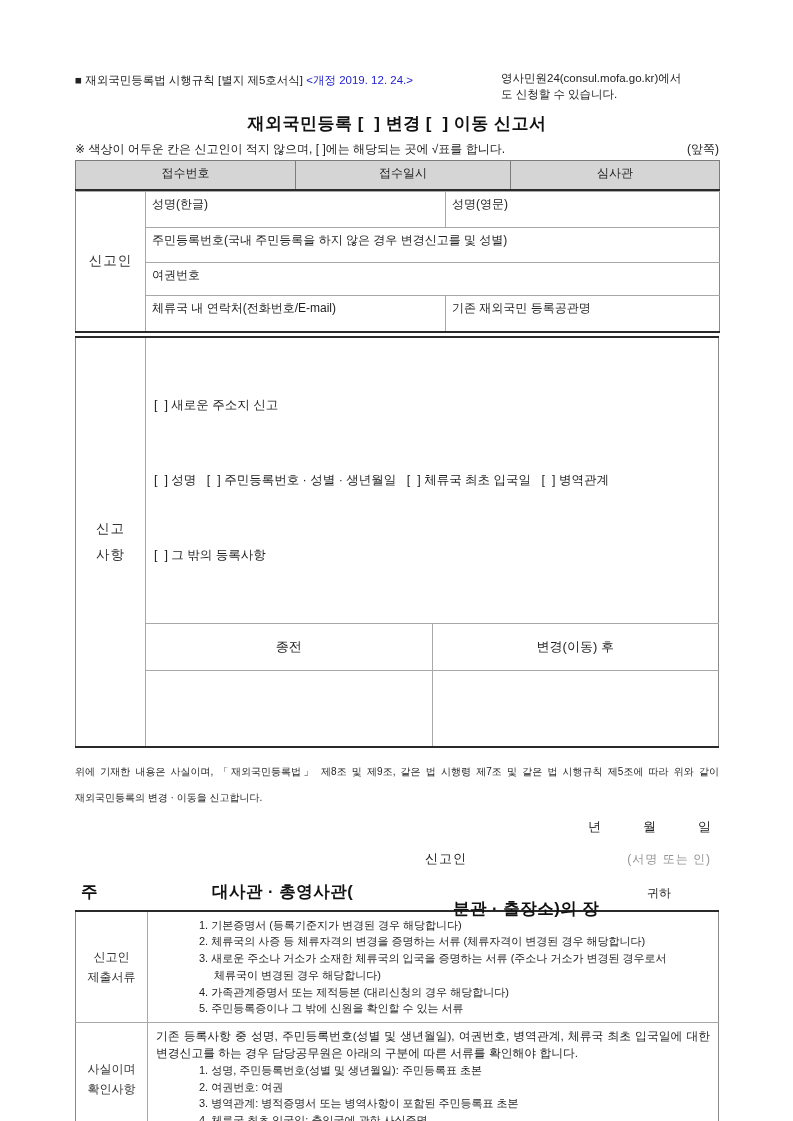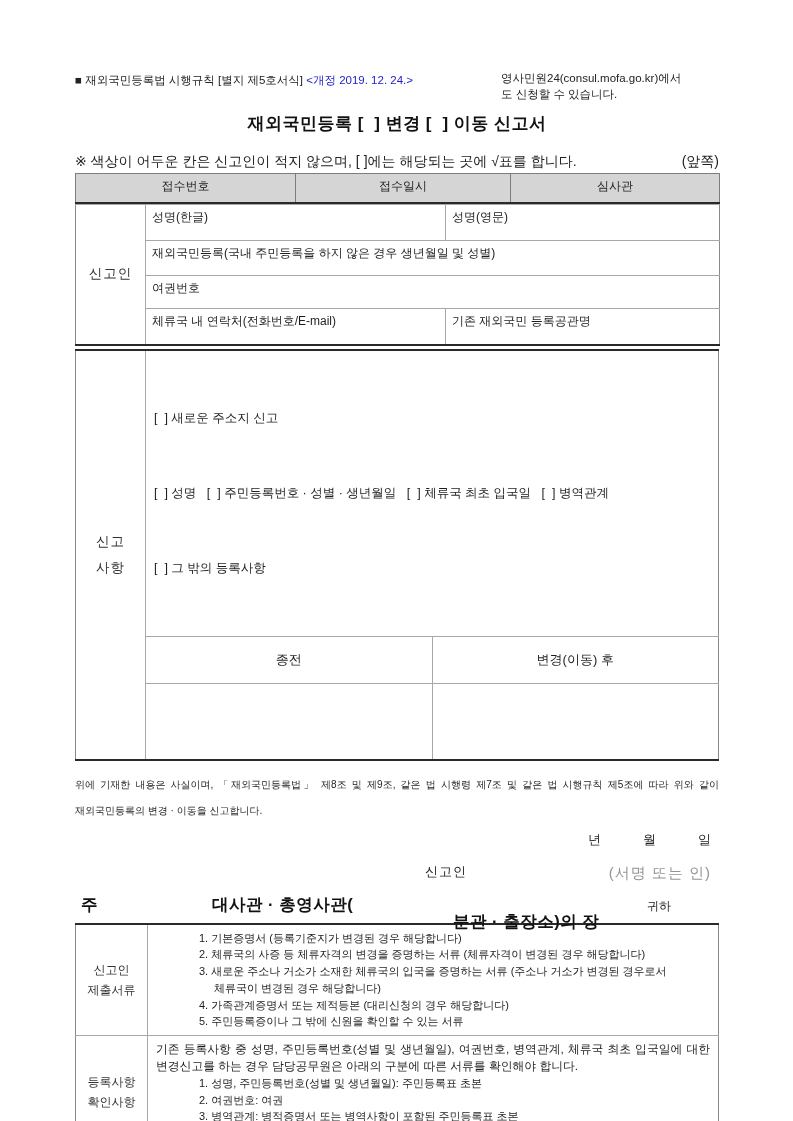--- a/index.html
+++ b/index.html
@@ -25,21 +25,21 @@
   .blue { color: #2222cc; }
   .top-note .right { width: 218px; text-align: left; }
 
   
   .title {
     text-align: center; font-size: 17px; font-weight: bold; letter-spacing: 0.5px;
     margin-top: 10px; white-space: pre-wrap; color: #111;
   }
 
   
-  .inst-line { display: flex; justify-content: space-between; font-size: 14px; margin-top: 18px; }
+  .inst-line { display: flex; justify-content: space-between; font-size: 12px; margin-top: 6px; }
 
   table { border-collapse: collapse; table-layout: fixed; width: 644px; }
   td { vertical-align: top; font-size: 12px; padding: 4px 6px; color: #1d1d1d; }
 
   
   .receipt-table { margin-top: 2px; text-align: center; }
   .receipt-table td {
     background: #d5d5d5;
     border: 1px solid #7d7d7d;
     border-bottom: 2px solid #2a2a2a;
@@ -70,21 +70,21 @@
     margin-top: 11px; font-size: 10px; line-height: 26px;
     text-align: justify; word-break: keep-all; color: #1d1d1d;
   }
   .date-line { display: flex; justify-content: flex-end; font-size: 13px; margin-top: 7px; }
   .date-line span { display: inline-block; }
   .date-line.first { padding-right: 8px; }
   .date-line.first span { margin-left: 42px; }
 
   .signer-line { position: relative; margin-top: 14px; height: 18px; font-size: 13px; }
   .signer-line .who { position: absolute; left: 350px; top: 0; letter-spacing: 1px; }
-  .signer-line .note { position: absolute; right: 8px; top: 1px; color: #949494; font-size: 15px; letter-spacing: 1px; }
+  .signer-line .note { position: absolute; right: 8px; top: 1px; color: #949494; font-size: 12px; letter-spacing: 1px; }
 
   
   .addressee { position: relative; margin-top: 13px; height: 26px; }
   .addressee .b { font-weight: bold; font-size: 16.5px; color: #111; }
   .addressee .prefix { position: absolute; left: 6px; top: 0; }
   .addressee .embassy { position: absolute; left: 137px; top: 0; letter-spacing: 0.5px; }
   .addressee .branch { position: absolute; left: 378px; top: 17px; letter-spacing: 0.5px; }
   .addressee .honorific { position: absolute; left: 572px; top: 4px; font-size: 12px; }
 
   
@@ -128,21 +128,21 @@
       </table>
 
     <table class="applicant-table">
       <tbody>
           <tr>
         <td class="label-col" rowspan="4">신고인</td>
         <td style="width:300px;height:36px">성명(한글)</td>
         <td style="width:274px">성명(영문)</td>
       </tr>
       <tr>
-        <td colspan="2" style="height:35px">재외국민등록(국내 주민등록을 하지 않은 경우 생년월일 및 성별)</td>
+        <td colspan="2" style="height:35px">주민등록번호(국내 주민등록을 하지 않은 경우 변경신고를 및 성별)</td>
       </tr>
       <tr>
         <td colspan="2" style="height:33px">여권번호</td>
       </tr>
       <tr>
         <td style="height:37px">체류국 내 연락처(전화번호/E-mail)</td>
         <td>기존 재외국민 등록공관명</td>
       </tr>
     </tbody>
       </table>
@@ -201,21 +201,21 @@
         <td style="height:100px">
           <div class="doc-item">1. 기본증명서 (등록기준지가 변경된 경우 해당합니다)</div>
           <div class="doc-item">2. 체류국의 사증 등 체류자격의 변경을 증명하는 서류 (체류자격이 변경된 경우 해당합니다)</div>
           <div class="doc-item">3. 새로운 주소나 거소가 소재한 체류국의 입국을 증명하는 서류 (주소나 거소가 변경된 경우로서 체류국이 변경된 경우 해당합니다)</div>
           <div class="doc-item">4. 가족관계증명서 또는 제적등본 (대리신청의 경우 해당합니다)</div>
           <div class="doc-item">5. 주민등록증이나 그 밖에 신원을 확인할 수 있는 서류</div>
         </td>
       </tr>
       <tr>
         <td class="label-col">
-          <div>등록사항</div>
+          <div>사실이며</div>
           <div>확인사항</div>
         </td>
         <td style="height:110px">
           <div class="doc-intro">기존 등록사항 중 성명, 주민등록번호(성별 및 생년월일), 여권번호, 병역관계, 체류국 최초 입국일에 대한 변경신고를 하는 경우 담당공무원은 아래의 구분에 따른 서류를 확인해야 합니다.</div>
           <div class="doc-item">1. 성명, 주민등록번호(성별 및 생년월일): 주민등록표 초본</div>
           <div class="doc-item">2. 여권번호: 여권</div>
           <div class="doc-item">3. 병역관계: 병적증명서 또는 병역사항이 포함된 주민등록표 초본</div>
           <div class="doc-item">4. 체류국 최초 입국일: 출입국에 관한 사실증명</div>
         </td>
       </tr>

